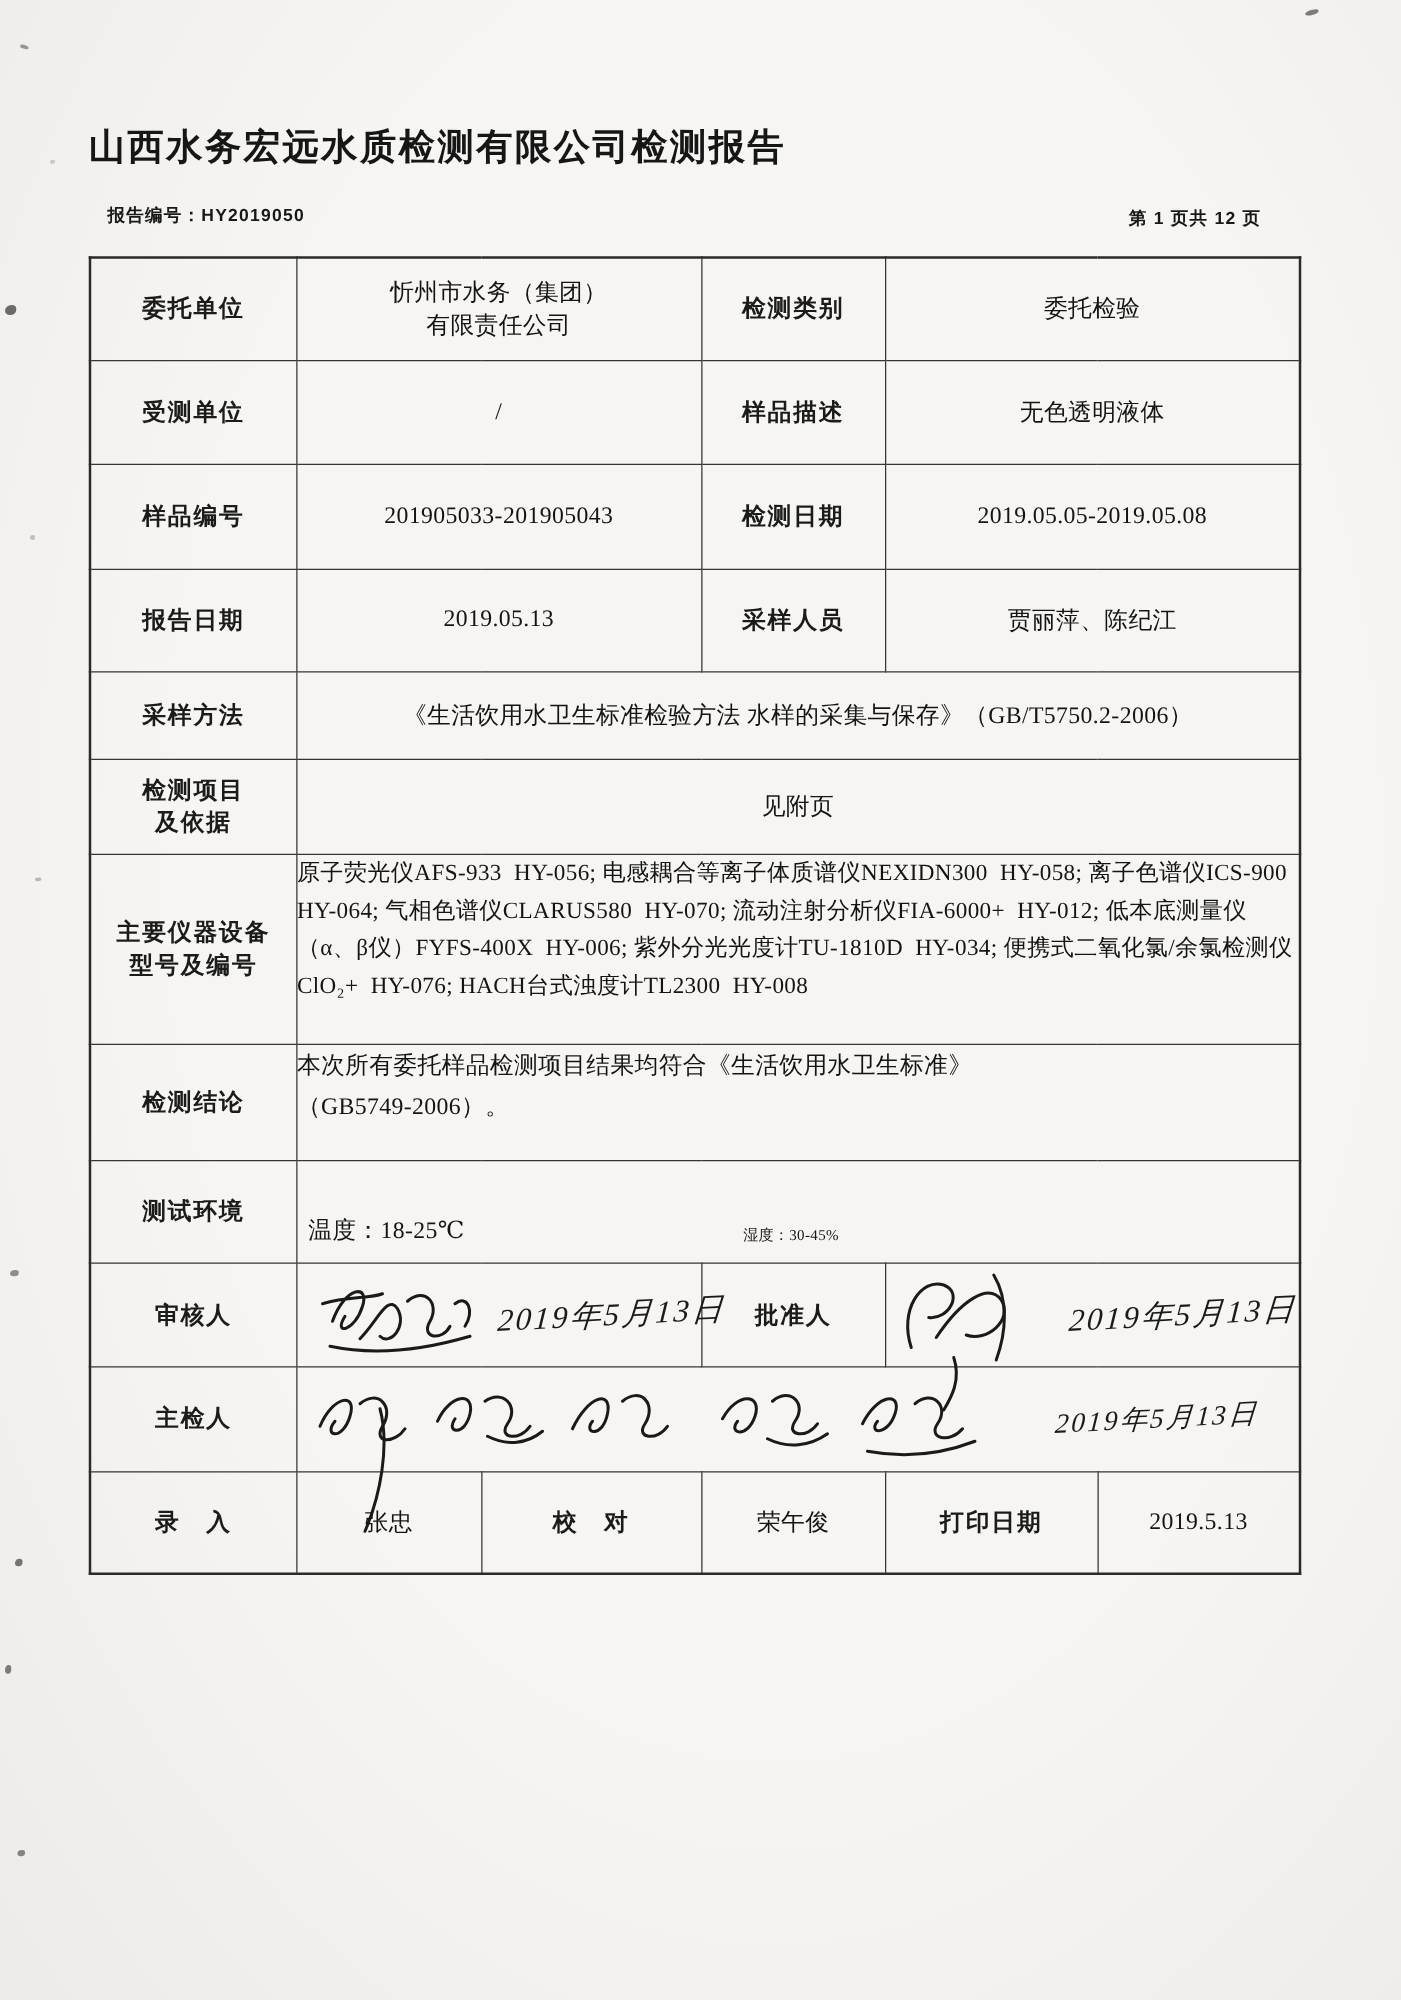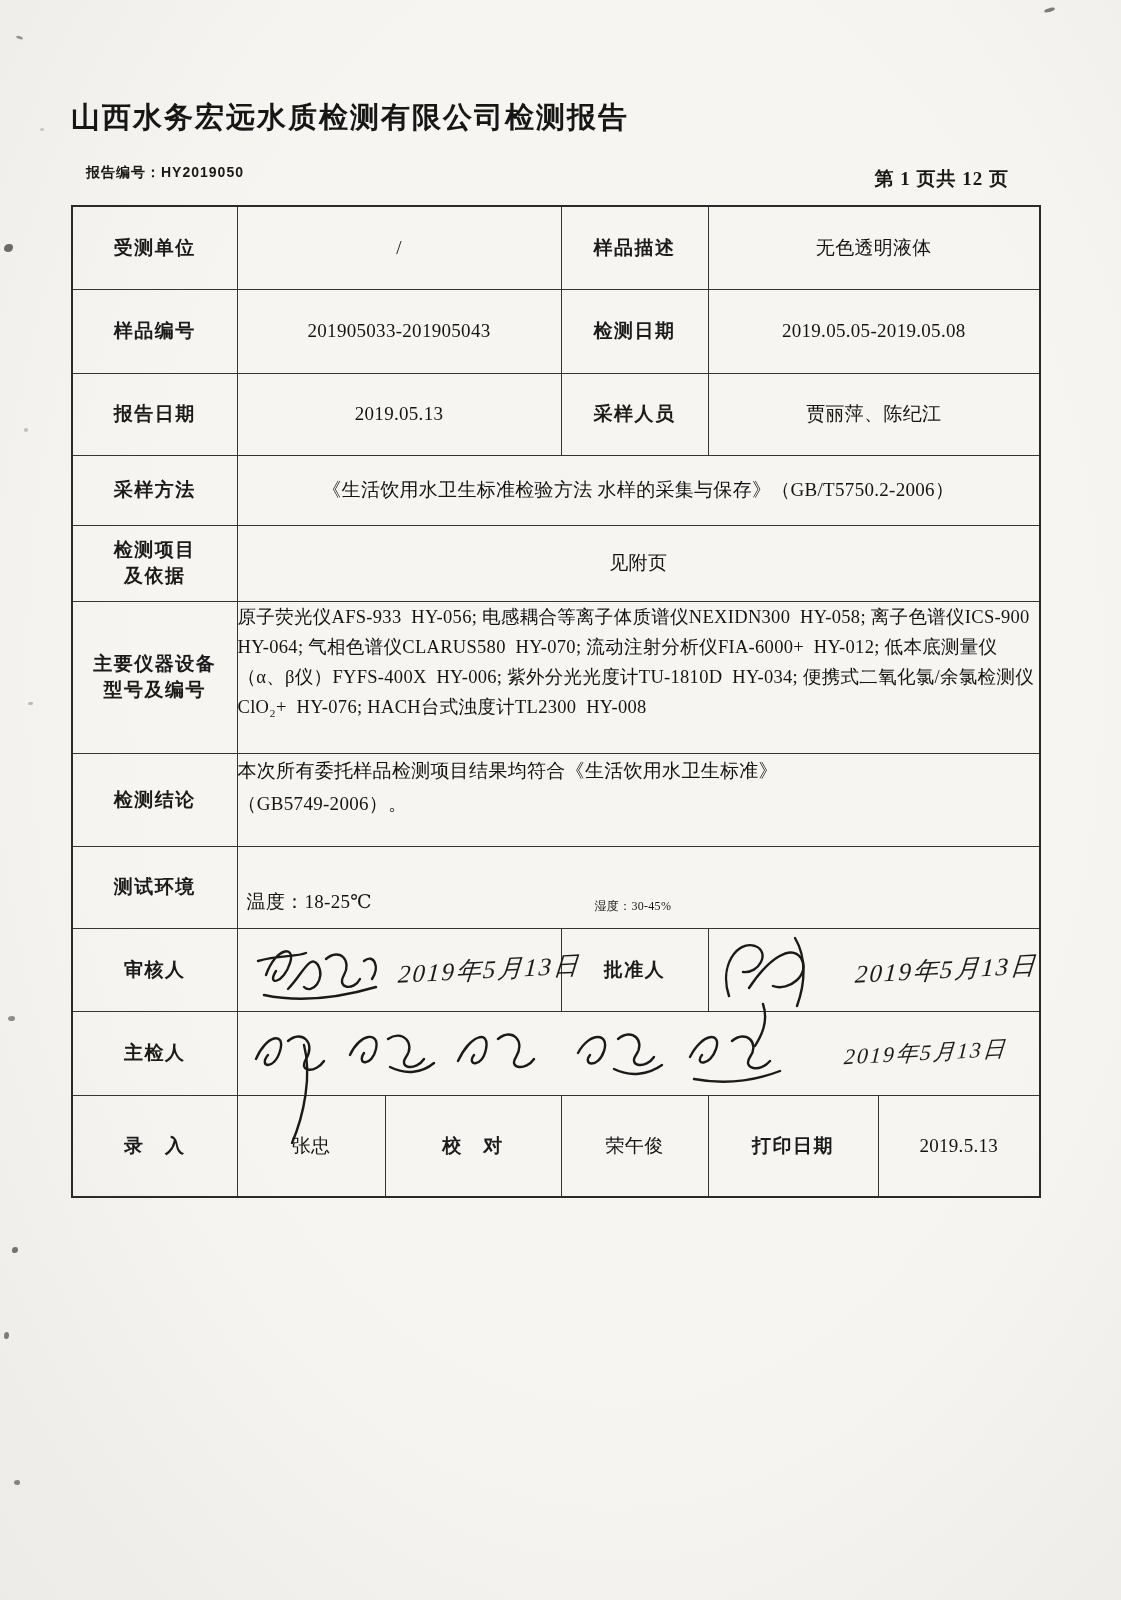--- a/index.html
+++ b/index.html
@@ -20,22 +20,22 @@
     font-family:"Liberation Sans","DejaVu Sans",sans-serif;
     font-weight:bold;font-size:29px;letter-spacing:2px;color:#161616;
   }
   .report-no{
     position:absolute;top:164px;left:86px;
     font-family:"Liberation Sans","DejaVu Sans",sans-serif;
     font-weight:bold;font-size:14px;letter-spacing:1px;color:#181818;
   }
   .page-indicator{
     position:absolute;top:166px;right:112px;
-    font-family:Liberation Serif, serif;
-    font-weight:bold;font-size:19px;letter-spacing:1px;color:#181818;
+    font-family:Liberation Sans, sans-serif;
+    font-weight:bold;font-size:14px;letter-spacing:1px;color:#181818;
   }
   table.tbl{
     position:absolute;top:205px;left:71px;width:968px;
     border-collapse:collapse;table-layout:fixed;
     border:2.2px solid #2a2a2a;
   }
   .tbl td{
     border:1.5px solid #353535;
     padding:0;overflow:visible;
   }
@@ -84,20 +84,27 @@
     <colgroup>
       <col style="width:165px">
         <col style="width:148px">
         <col style="width:176px">
       <col style="width:147px">
         <col style="width:170px">
         <col style="width:162px">
     </colgroup>
 
     <tbody>
+        <tr style="height:82px">
+      <td class="lbl"><span>委托单位</span></td>
+      <td class="val pre" colspan="2"><span>忻州市水务（集团）
+有限责任公司</span></td>
+      <td class="lbl"><span>检测类别</span></td>
+      <td class="val" colspan="2"><span>委托检验</span></td>
+    </tr>
 
     <tr style="height:83px">
       <td class="lbl"><span>受测单位</span></td>
       <td class="val" colspan="2"><span>/</span></td>
       <td class="lbl"><span>样品描述</span></td>
       <td class="val" colspan="2"><span>无色透明液体</span></td>
     </tr>
 
 
 
@@ -184,21 +191,21 @@
             <path d="M212,46 C224,20 244,14 240,34 C236,54 220,50 228,40 M252,24 C266,12 280,26 270,42 C262,54 280,56 288,44"></path>
             <path d="M332,38 C344,16 364,18 358,36 C352,54 336,50 344,40 M372,24 C386,12 400,26 390,40 C382,52 400,54 408,42 M368,54 C384,62 402,60 416,50"></path>
             <path d="M444,42 C456,18 476,16 470,34 C464,52 448,50 456,40 M486,26 C500,14 514,28 504,42 C496,54 514,58 524,46 M448,64 C480,70 508,66 534,56"></path>
           </svg>
           <span class="hw small" style="margin-left:18px">2019年5月13日</span>
         </div>
       </td>
     </tr>
 
 
-    <tr style="height:102px">
+    <tr style="height:82px">
       <td class="lbl"><span>录　入</span></td>
       <td class="val"><span>张忠</span></td>
       <td class="lbl"><span>校　对</span></td>
       <td class="val"><span>荣午俊</span></td>
       <td class="lbl"><span>打印日期</span></td>
       <td class="val"><span>2019.5.13</span></td>
     </tr>
   </tbody>
     </table>
 

